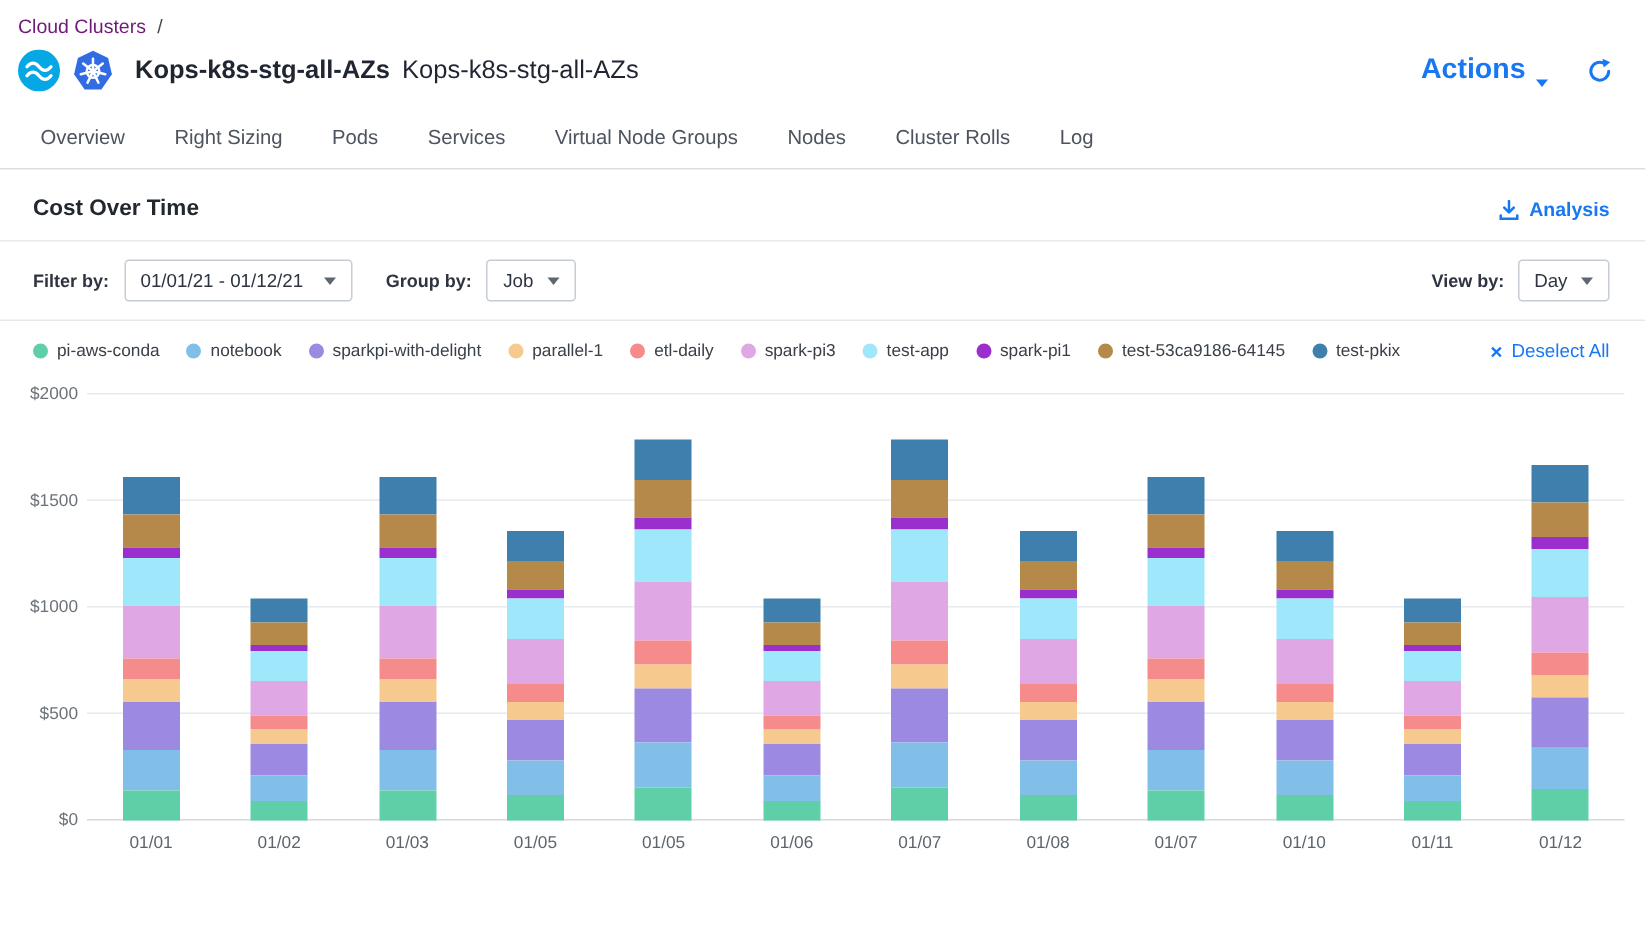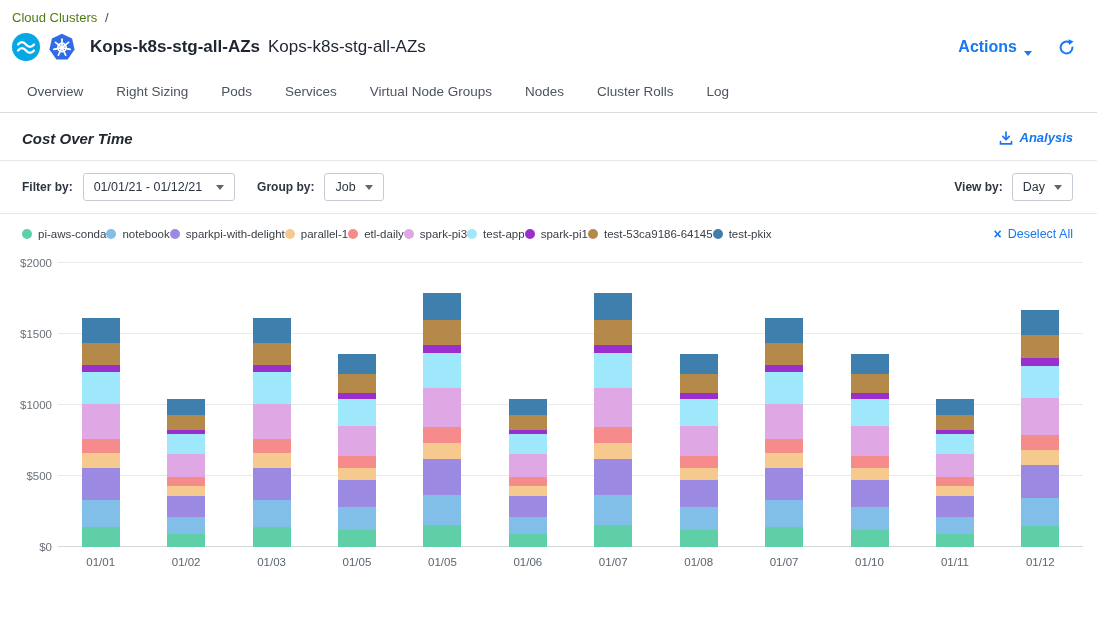--- a/index.html
+++ b/index.html
@@ -7,57 +7,57 @@
     margin: 0;
     width: 1097px;
     height: 634px;
     overflow: hidden;
     background: #fff;
     color: #333;
     font-family: "Liberation Sans", sans-serif;
   }
   
   .breadcrumb { padding: 10px 12px 2px; font-size: 13px; }
-  .breadcrumb .crumb { color: #4d7c0f; cursor: pointer; margin-top: 19px; }
+  .breadcrumb .crumb { color: #701a75; cursor: pointer; margin-top: 19px; }
   .breadcrumb .sep { color: #4a4a4a; margin-left: 4px; }
 
   
   .header-row { display: flex; align-items: center; padding: 6px 14px 10px 12px; }
   .logo { width: 28px; height: 28px; display: block; }
   .logo + .logo { margin-left: 8px; }
   .header-title { margin-left: 14px; font-size: 17px; color: #1f2632; }
   .header-title .bold { font-weight: bold; margin-right: 8px; }
   .header-actions { margin-left: auto; display: flex; align-items: center; gap: 26px; padding-right: 8px; }
-  .actions-btn { color: #1778f2; font-weight: bold; font-size: 16px; display: flex; align-items: flex-end; gap: 7px; cursor: pointer; }
+  .actions-btn { color: #1778f2; font-weight: bold; font-size: 19px; display: flex; align-items: flex-end; gap: 7px; cursor: pointer; }
   .caret { width: 0; height: 0; border-left: 4px solid transparent; border-right: 4px solid transparent; border-top: 5px solid currentColor; display: inline-block; }
   .caret.gray { color: #5f6670; }
 
   
   .tabs { display: flex; gap: 31px; padding: 0 26px; border-bottom: 1px solid #d9dde2; }
   .tab { padding: 13px 1px; font-size: 13.5px; color: #4d545e; cursor: pointer; white-space: nowrap; }
   .tab.active { color: #1778f2; font-weight: bold; padding-bottom: 10px; border-bottom: 3px solid #1778f2; }
 
   
-  .section-row { display: flex; align-items: flex-start; padding: 17px 24px 13px 22px; font-style: italic; }
+  .section-row { display: flex; align-items: flex-end; padding: 17px 24px 13px 22px; }
   .section-title { font-weight: bold; font-size: 15px; color: #23282f; }
   .download { margin-left: auto; color: #1778f2; font-weight: bold; font-size: 13px; display: flex; align-items: center; gap: 7px; cursor: pointer; }
 
   .divider { border-top: 1px solid #e6e9ec; }
 
   
   .filter-row { display: flex; align-items: center; gap: 10px; padding: 12px 24px 12px 22px; }
   .filter-label { font-weight: bold; font-size: 12px; color: #2e3440; }
   .dropdown { display: flex; align-items: center; gap: 14px; border: 1px solid #c6ccd4; border-radius: 3px; padding: 6px 10px; font-size: 12.5px; color: #2e3440; background: #fff; cursor: pointer; white-space: nowrap; }
   .dropdown.small { gap: 9px; }
   .add-filter { border: 1px solid #1778f2; color: #1778f2; background: #fff; border-radius: 3px; padding: 8px 16px; font-weight: bold; font-size: 13px; cursor: pointer; margin-left: 8px; font-family: "Liberation Sans", sans-serif; }
   .view-by { margin-left: auto; display: flex; align-items: center; gap: 9px; }
 
   
   .legend-row { display: flex; align-items: center; padding: 13px 24px 8px 22px; }
-  .legend-items { display: flex; align-items: center; flex-wrap: nowrap; }
+  .legend-items { display: flex; align-items: center; gap: 18px; flex-wrap: nowrap; }
   .legend-item { display: flex; align-items: center; gap: 6px; font-size: 11.5px; color: #3a4048; white-space: nowrap; cursor: pointer; }
   .legend-dot { width: 10px; height: 10px; border-radius: 50%; flex: 0 0 auto; }
   .deselect { margin-left: auto; color: #1778f2; font-size: 12.5px; display: flex; align-items: center; gap: 6px; cursor: pointer; white-space: nowrap; }
   .deselect .x { font-weight: bold; font-size: 14px; line-height: 1; }
 
   
   .chart-wrap { padding: 14px 8px 0 0; }
   .chart-area { position: relative; margin-left: 58px; margin-right: 6px; height: 284px; }
   .gridline { position: absolute; left: 0; right: 0; height: 1px; background: #e8eaed; }
   .gridline.baseline { background: #d4d8dc; }

